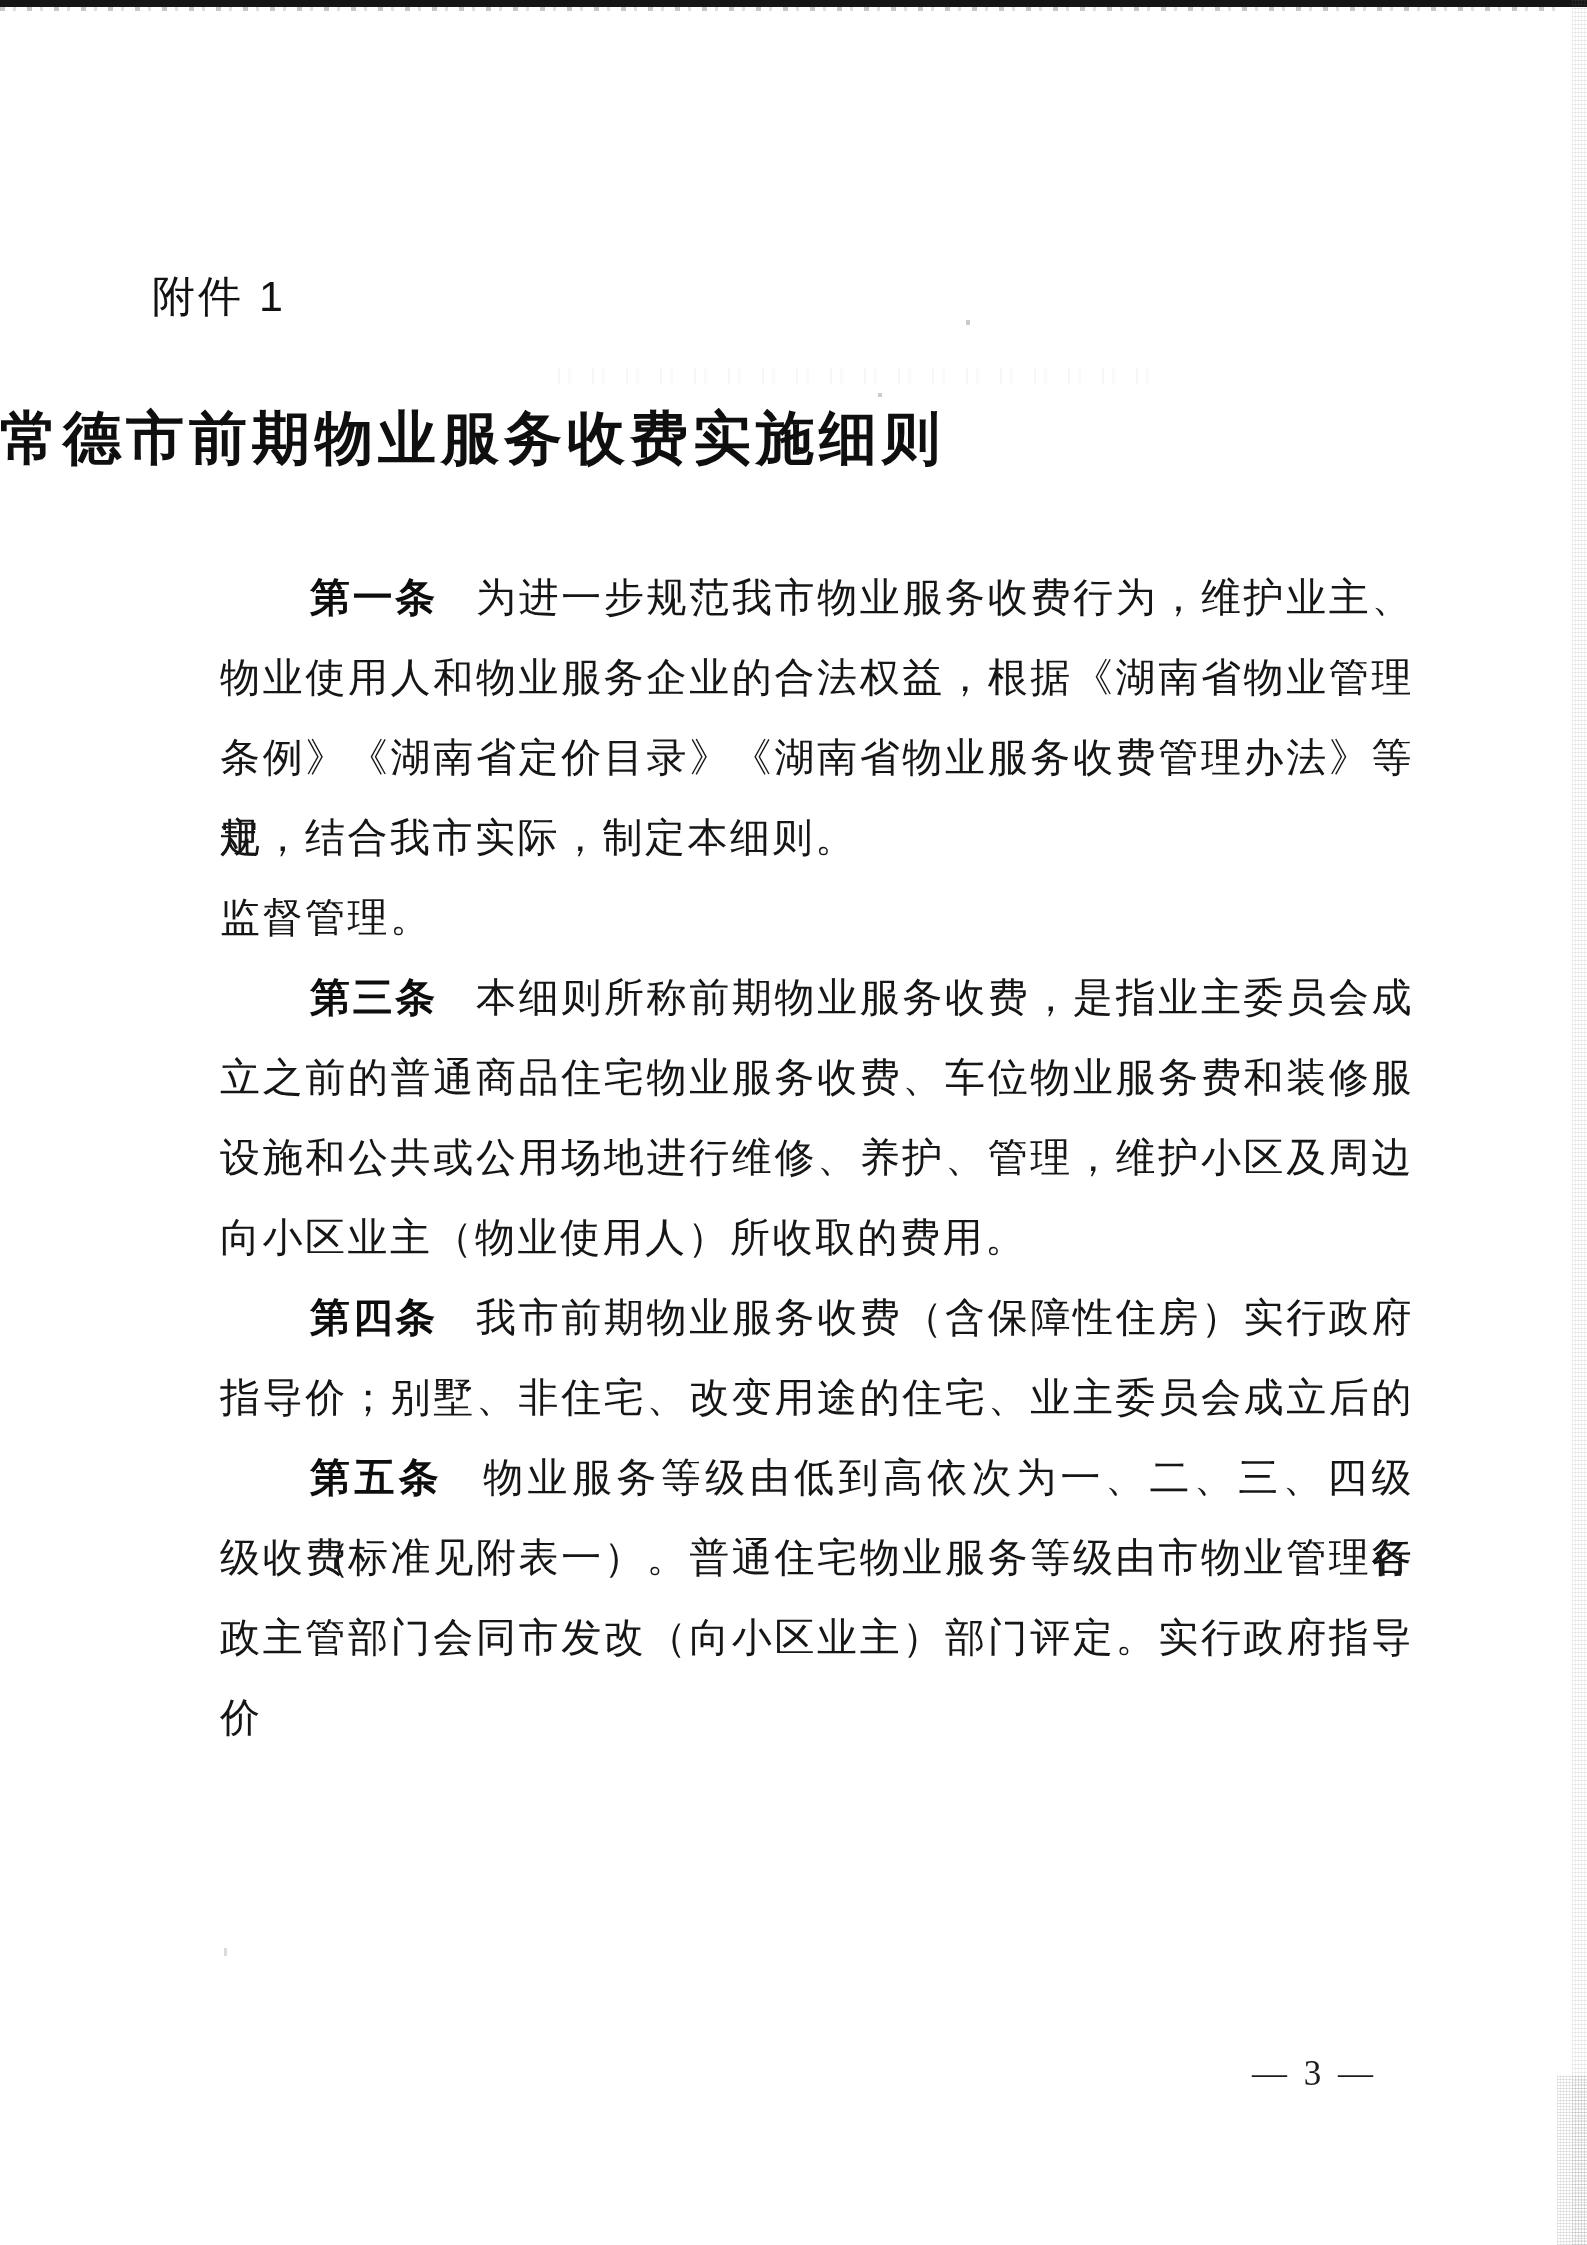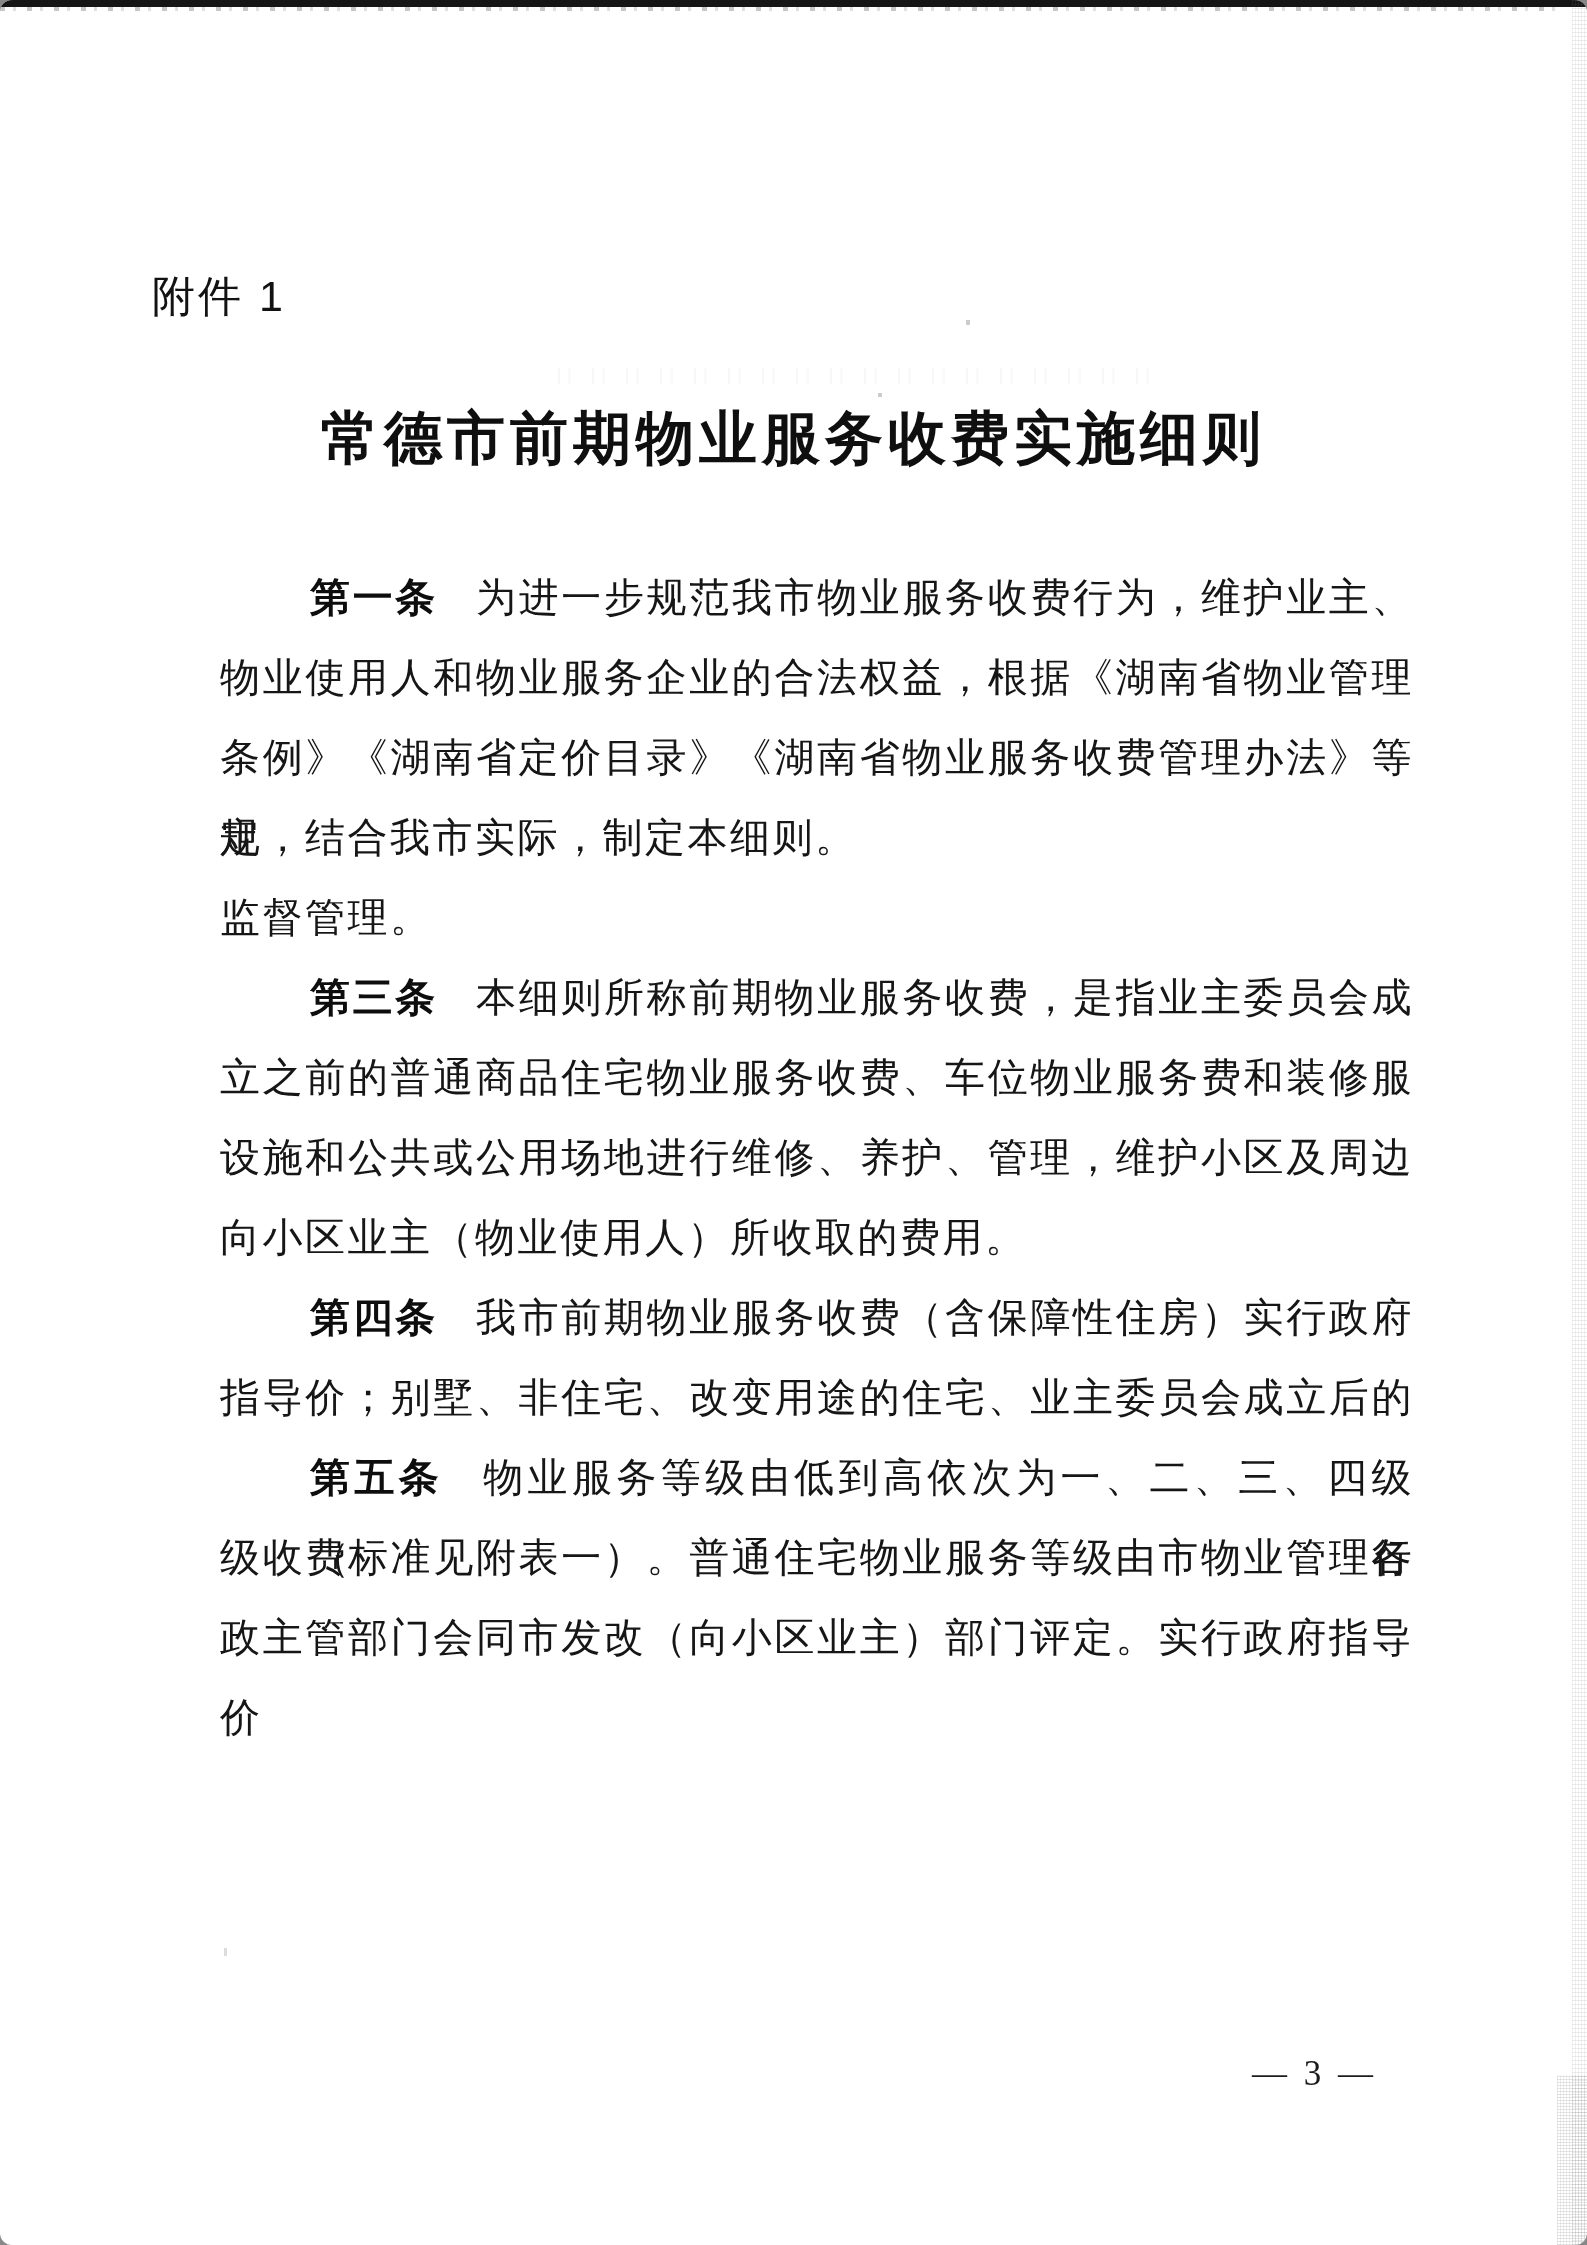--- a/index.html
+++ b/index.html
@@ -5,21 +5,20 @@
   html, body { margin: 0; padding: 0; background: #888; }
   .page {
     position: relative;
     width: 1587px;
     height: 2245px;
     margin: 0 auto;
     background: #ffffff;
     overflow: hidden;
     font-family: "Liberation Serif", "DejaVu Serif", serif;
     color: #1a1a1a;
-    border-radius: 12px;
   }
 
   
   .top-edge {
     position: absolute; top: 0; left: 0;
     width: 1587px; height: 7px;
     background: #151515;
   }
   .top-edge-ragged {
     position: absolute; top: 7px; left: 0;
@@ -65,21 +64,21 @@
     font-weight: 500;
     font-size: 43px; line-height: 52px;
     letter-spacing: 3px;
     color: #121212;
   }
 
   
   .doc-title {
     position: absolute; left: 0; top: 406px;
     width: 1587px;
-    text-align: center;
+    text-align: left;
     font-size: 58px; line-height: 66px;
     font-weight: 700;
     letter-spacing: 5px;
     color: #0f0f0f;
   }
 
   
   .body-text {
     position: absolute; left: 188px; top: 558px;
     width: 1194px;

